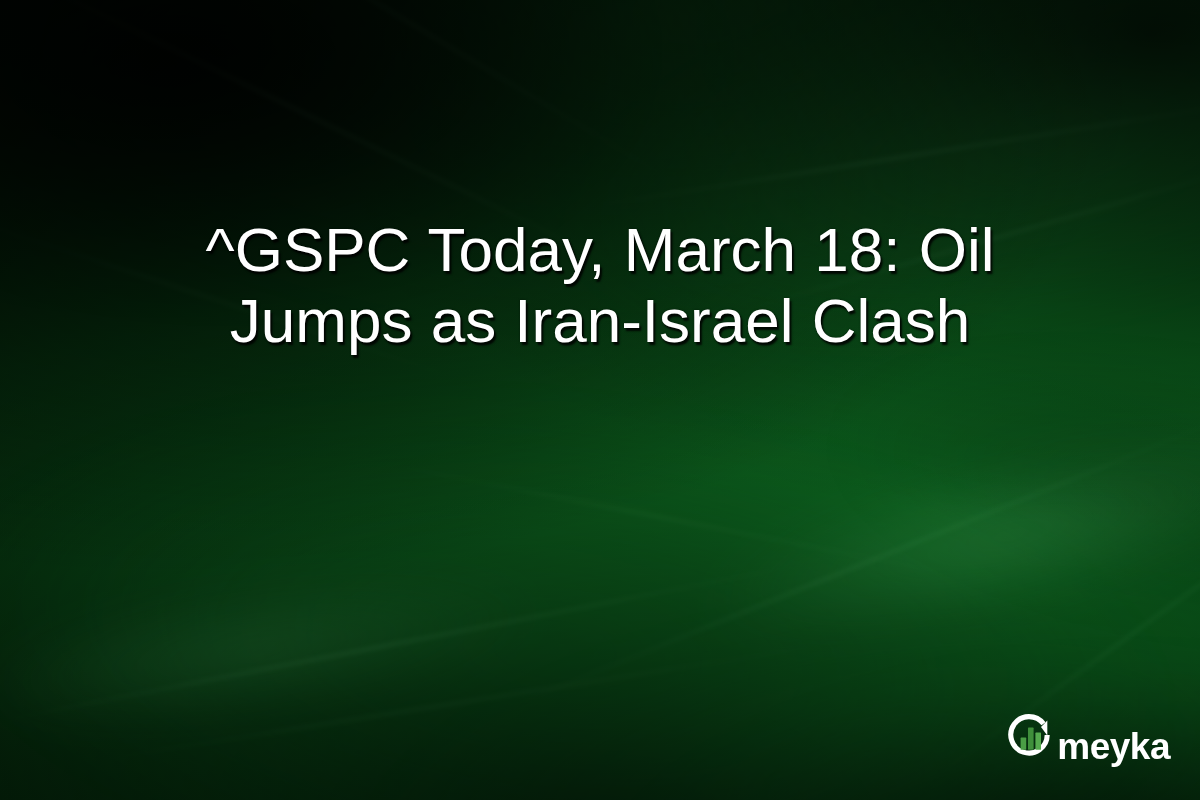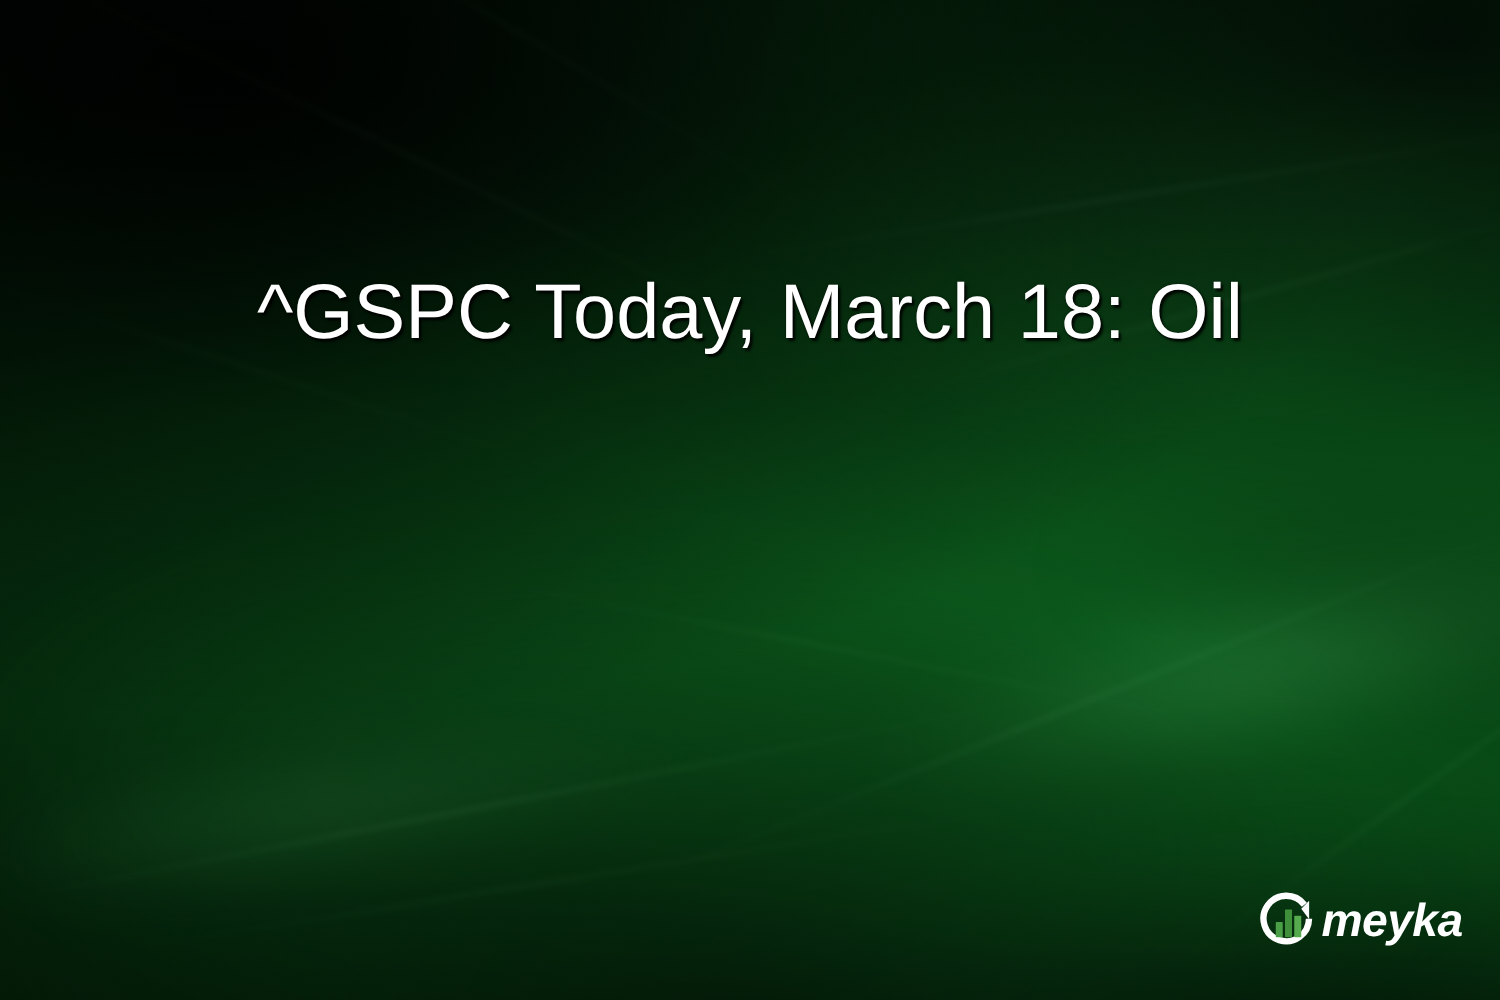--- a/index.html
+++ b/index.html
@@ -153,22 +153,21 @@
     display: block;
   }
   #logo-wordmark {
     color: #ffffff;
     font-size: 37px;
     font-weight: 700;
     letter-spacing: -0.5px;
     line-height: 1;
     position: relative;
     left: -2px;
-    top: 0;
-    font-style: italic;
+    top: 10px;
   }
 </style>
 </head>
 <body>
 
 <div id="stage">
 
   <div id="bg-base" class="bg-layer"></div>
 
   <div class="bg-layer">
@@ -193,21 +192,21 @@
     <div class="streak" id="streak-7"></div>
     <div class="streak" id="streak-8"></div>
     <div class="streak" id="streak-9"></div>
     <div class="streak" id="streak-10"></div>
   </div>
 
   <div id="bg-vignette" class="bg-layer"></div>
 
   <h1 id="headline">
     <span>^GSPC Today, March 18: Oil</span><br>
-    <br>
+    <span>Jumps as Iran-Israel Clash</span><br>
   </h1>
 
   <div id="logo">
     <svg id="logo-mark" viewBox="0 0 52 52">
 
       <path d="M40.5 13.8 A18.2 18.2 0 1 0 44.2 25" fill="none" stroke="#ffffff" stroke-width="5.1" stroke-linecap="butt"></path>
 
       <path d="M44.3 25.4 L44.3 10.6 L38.0 16.9 Z" fill="#ffffff"></path>
 
       <rect x="17.6" y="27.6" width="5.6" height="12.2" rx="0.6" fill="#4a9e45"></rect>

